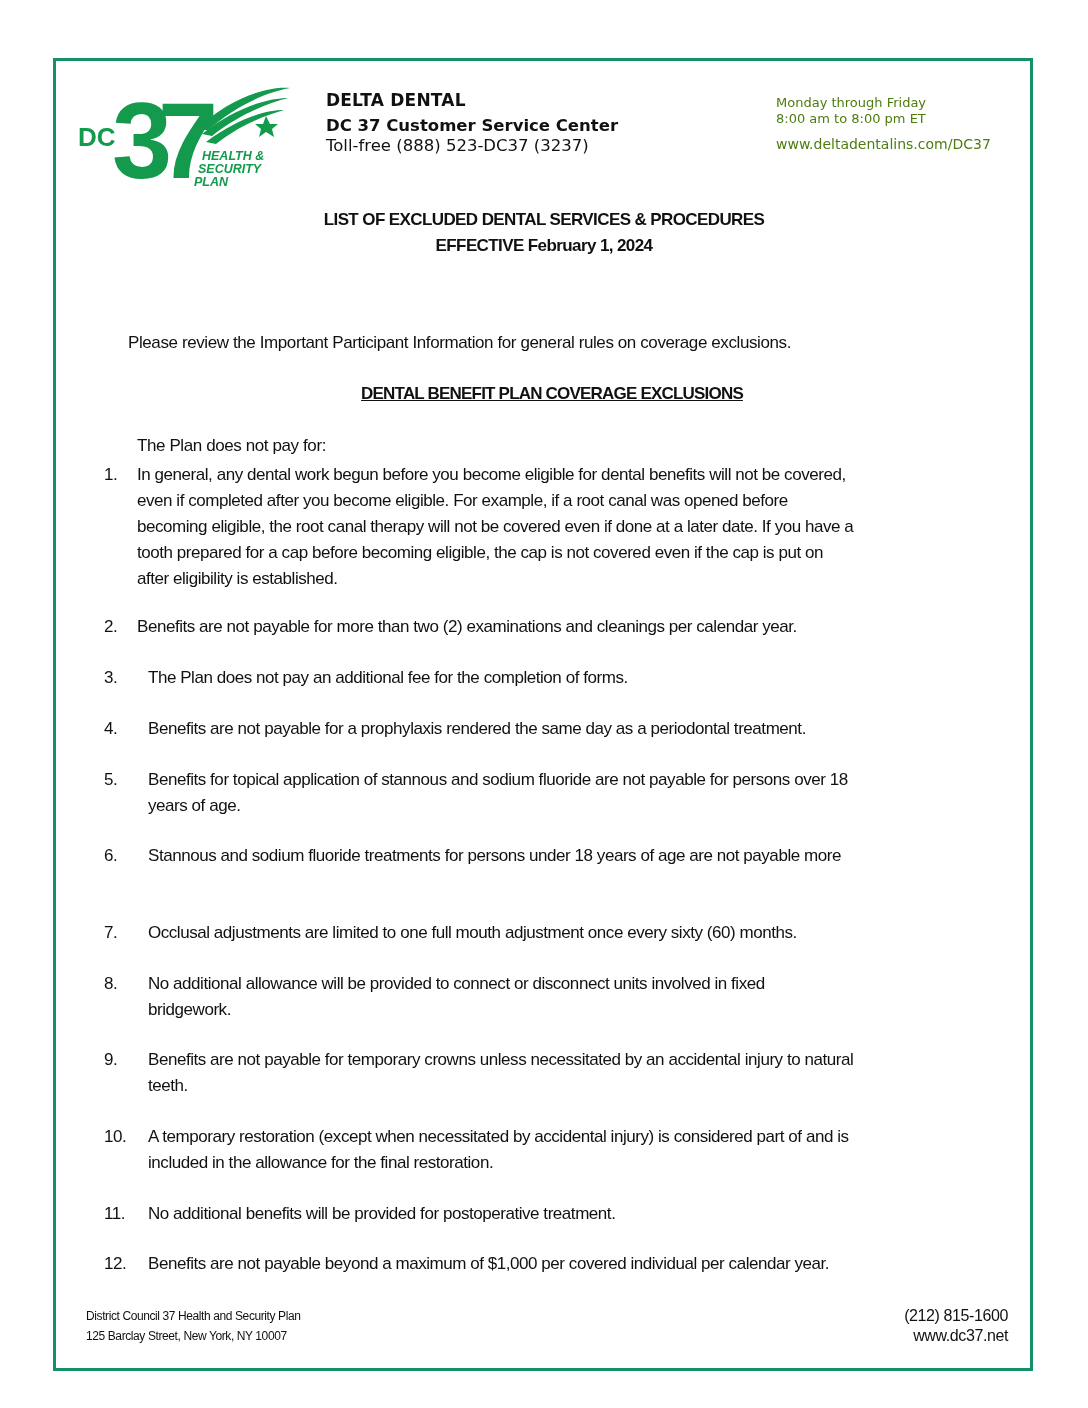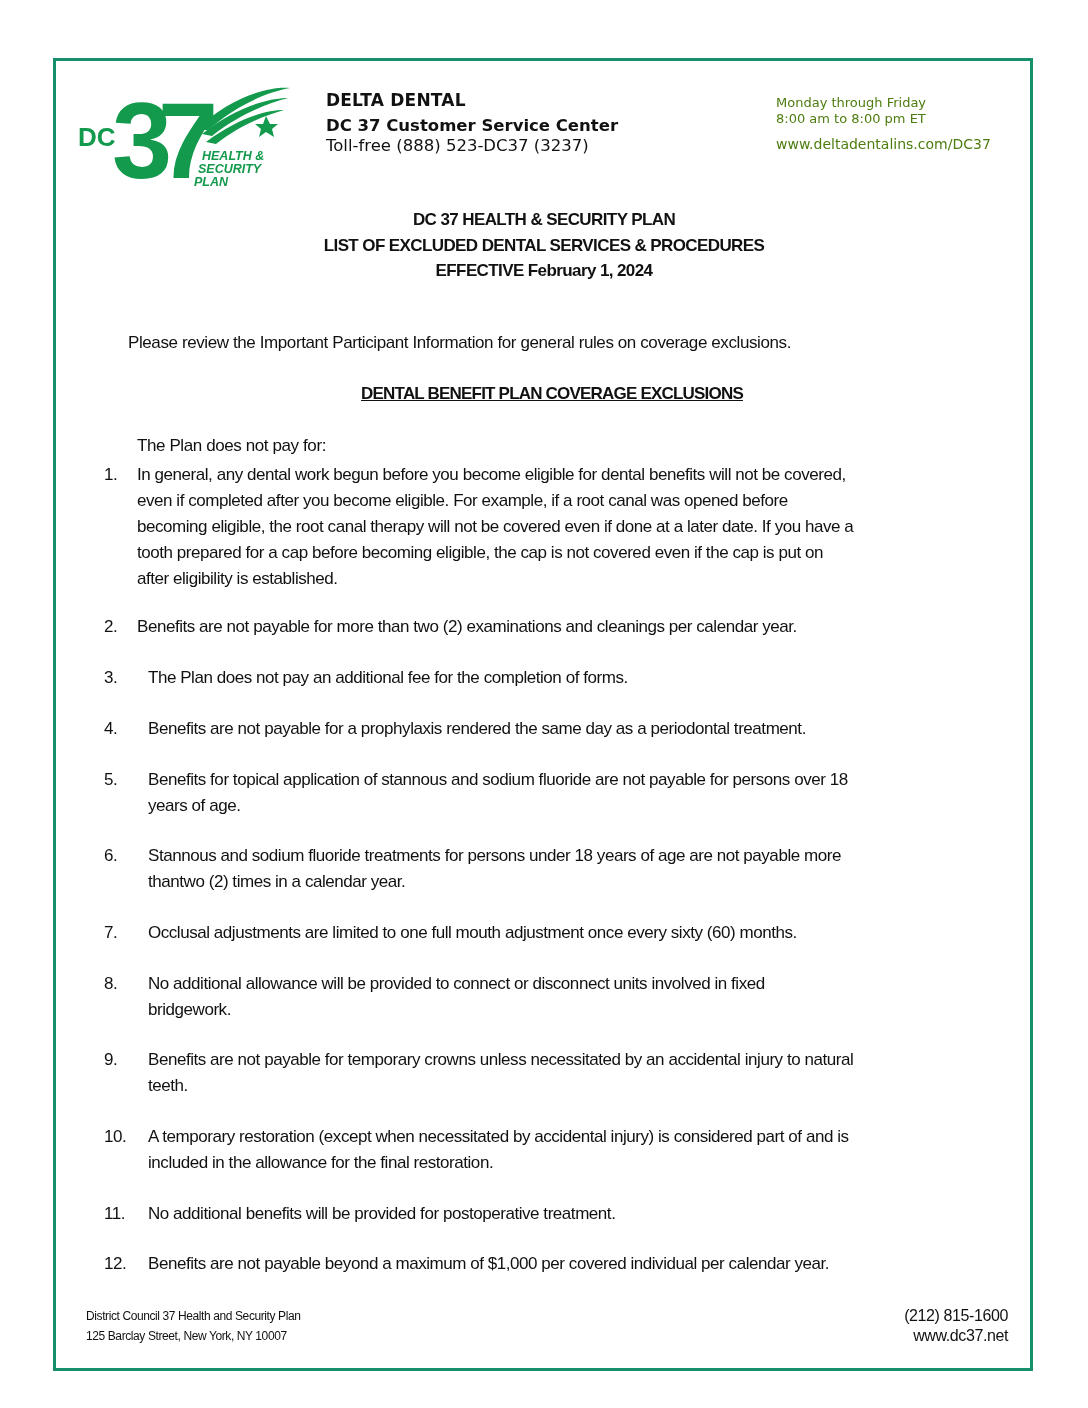--- a/index.html
+++ b/index.html
@@ -47,21 +47,20 @@
   <div class="l3">Toll-free (888) 523-DC37 (3237)</div>
 </div>
 
 <div class="hdr-right">
   <div>Monday through Friday</div>
   <div>8:00 am to 8:00 pm ET</div>
   <div class="url">www.deltadentalins.com/DC37</div>
 </div>
 
 <div class="titles">
-  <div>DC 37 HEALTH &amp; SECURITY PLAN</div>
   <div>LIST OF EXCLUDED DENTAL SERVICES &amp; PROCEDURES</div>
   <div>EFFECTIVE February 1, 2024</div>
 </div>
 
 <div class="intro">Please review the Important Participant Information for general rules on coverage exclusions.</div>
 <div class="section-title">DENTAL BENEFIT PLAN COVERAGE EXCLUSIONS</div>
 <div class="lead">The Plan does not pay for:</div>
 
 <div id="items">
     <div class="item" style="top: 462px;">
@@ -96,21 +95,20 @@
       <span class="num">5.</span>
       <div class="txt" style="left: 44px; white-space: nowrap;">
         <div>Benefits for topical application of stannous and sodium fluoride are not payable for persons over 18</div>
         <div>years of age.</div>
       </div>
     </div>
     <div class="item" style="top: 843px;">
       <span class="num">6.</span>
       <div class="txt" style="left: 44px; white-space: nowrap;">
         <div>Stannous and sodium fluoride treatments for persons under 18 years of age are not payable more</div>
-        <div>thantwo (2) times in a calendar year.</div>
       </div>
     </div>
     <div class="item" style="top: 920px;">
       <span class="num">7.</span>
       <div class="txt" style="left: 44px; white-space: nowrap;">
         <div>Occlusal adjustments are limited to one full mouth adjustment once every sixty (60) months.</div>
       </div>
     </div>
     <div class="item" style="top: 971px;">
       <span class="num">8.</span>

